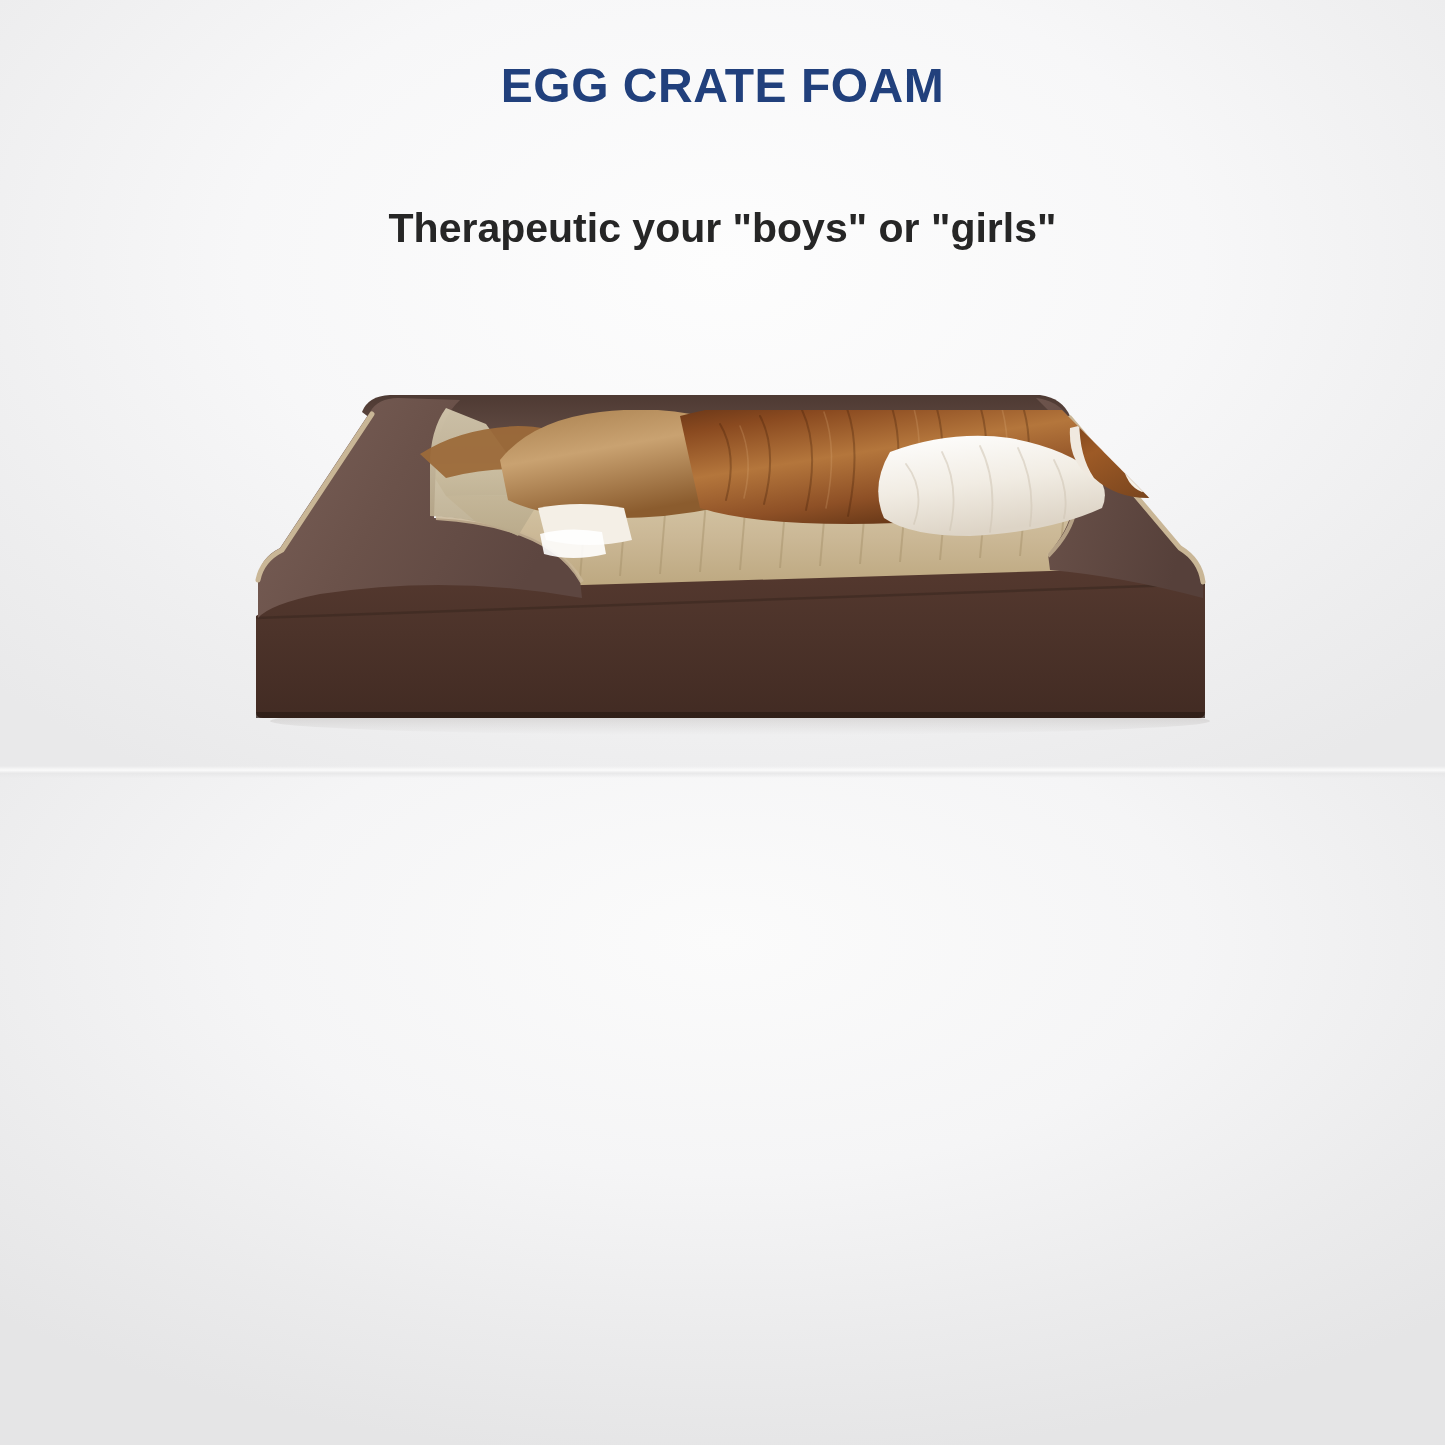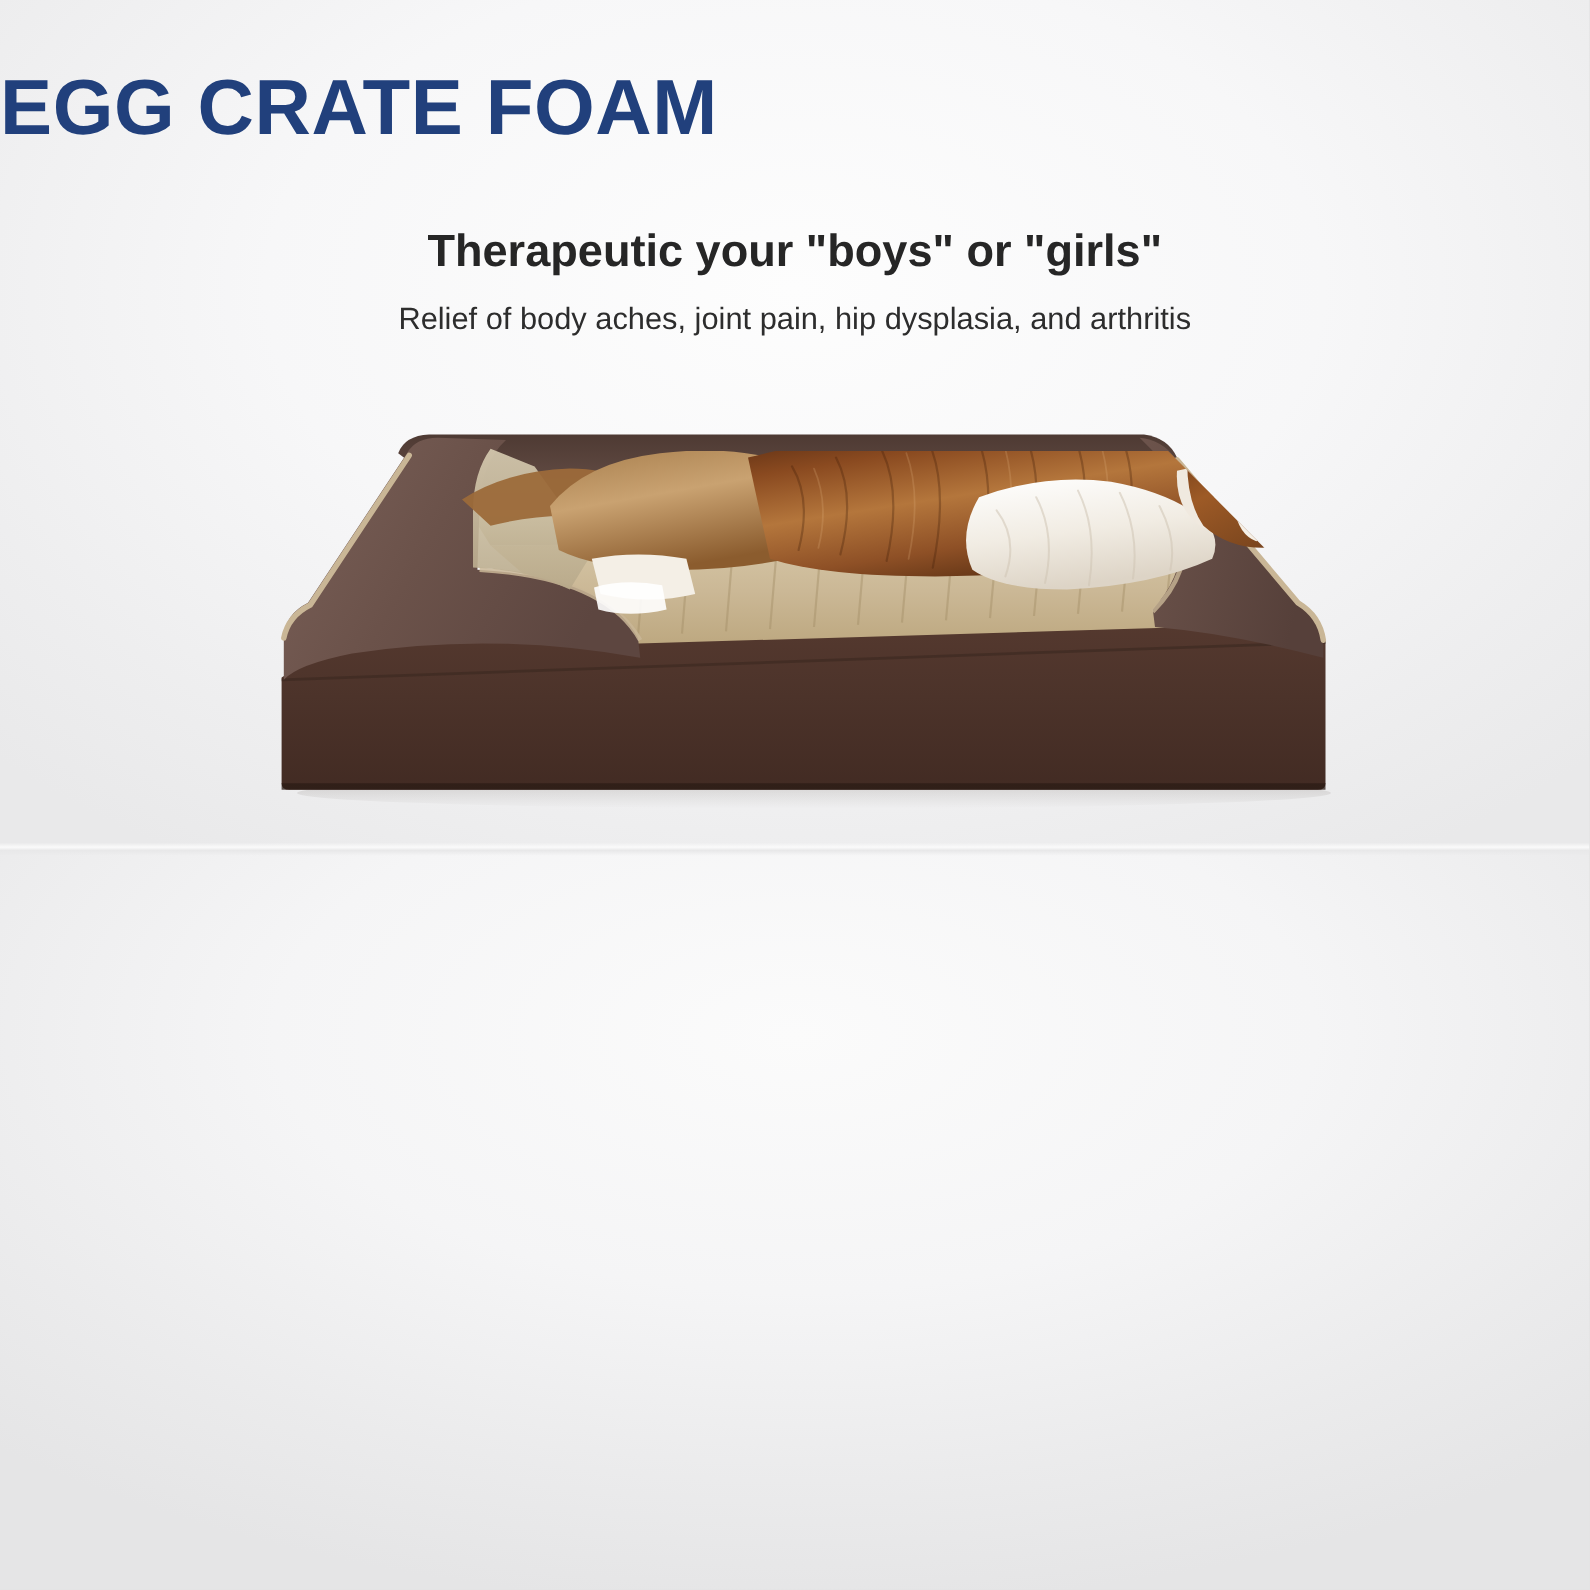--- a/index.html
+++ b/index.html
@@ -17,21 +17,22 @@
     background:
       radial-gradient(ellipse 1000px 620px at 50% 34%, #fdfdfd 0%, #f7f7f8 48%, #eeeeef 80%, #e9e9ea 100%);
   }
   #panel-divider{
     position:absolute; left:0; top:766px; width:1445px; height:12px;
     background:linear-gradient(to bottom, rgba(255,255,255,0) 0%, #fafafa 35%, #e8e8e9 60%, rgba(236,236,237,0) 100%);
   }
 
   #title{
     position:absolute; left:0; top:58px; width:1445px;
-    font-size:71px; font-weight:bold; letter-spacing:0.5px;
+    text-align:center;
+    font-size:48px; font-weight:bold; letter-spacing:0.5px;
     color:#21407c;
     font-family:"Liberation Sans", sans-serif;
   }
   #subtitle{
     position:absolute; left:0; top:205px; width:1445px;
     text-align:center;
     font-size:41px; font-weight:bold; color:#262626;
   }
   #tagline{
     position:absolute; left:0; top:274px; width:1445px;
@@ -52,21 +53,20 @@
       radial-gradient(ellipse 1050px 520px at 50% 25%, #fbfbfb 0%, #f5f5f6 45%, #ebebec 78%, #e5e5e6 100%);
   }
 </style>
 </head>
 <body>
 
 <div id="top-panel">
 
   <div id="title">EGG CRATE FOAM</div>
   <div id="subtitle">Therapeutic your "boys" or "girls"</div>
-  <div id="tagline">Relief of body aches, joint pain, hip dysplasia, and arthritis</div>
 
   <div id="bed-photo">
     <svg viewBox="0 0 962 372" preserveAspectRatio="none">
       <defs>
         <linearGradient id="baseBrown" x1="0" y1="0" x2="0" y2="1">
           <stop offset="0" stop-color="#55392f"></stop>
           <stop offset="0.45" stop-color="#4c332a"></stop>
           <stop offset="1" stop-color="#422b23"></stop>
         </linearGradient>
         <linearGradient id="bolsterL" x1="0" y1="0" x2="1" y2="0.4">

